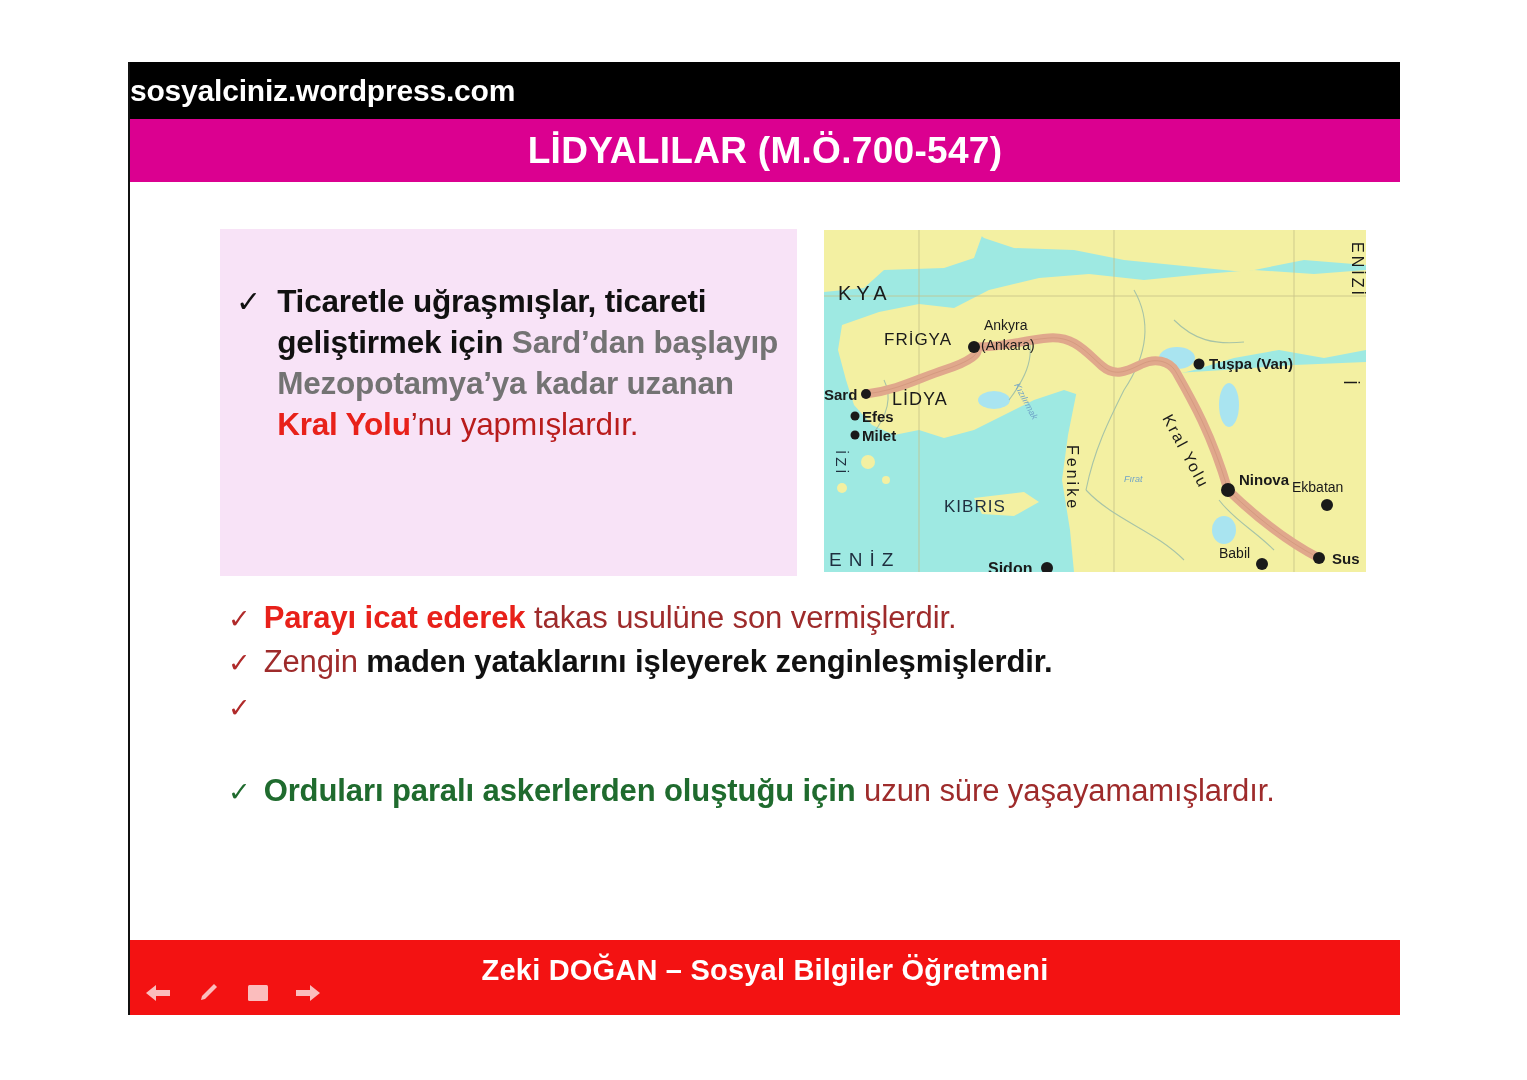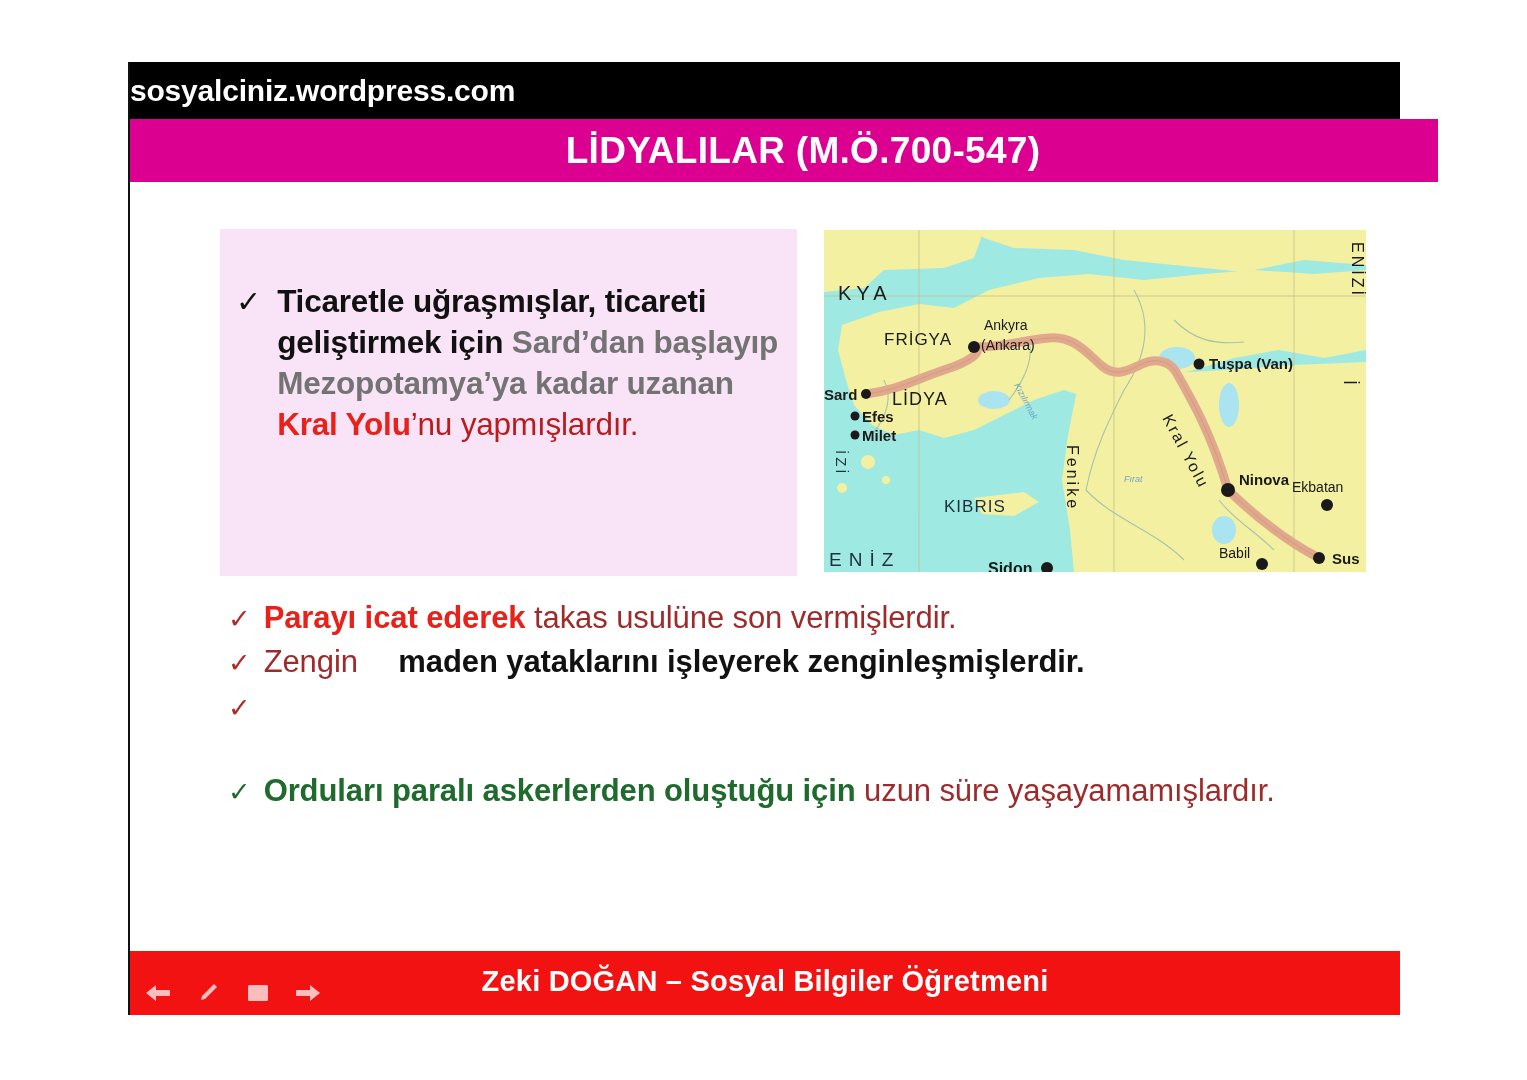--- a/index.html
+++ b/index.html
@@ -50,21 +50,20 @@
   .titlebar {
     position: absolute;
     left: 0;
     top: 57px;
     width: 100%;
     height: 63px;
     background: #DB0090;
     display: flex;
     align-items: center;
     justify-content: center;
-    padding-left: 38px;
   }
   .title-text {
     color: #ffffff;
     font-size: 37px;
     font-weight: bold;
     letter-spacing: 0.3px;
   }
 
   
   .body-area {
@@ -146,32 +145,32 @@
   }
   .chk-red { color: #B02A2A; }
   .chk-green { color: #1F6B2E; }
   .bullet-text {
     font-size: 31px;
     line-height: 1.37;
     color: #9E2B2B;
     letter-spacing: -0.1px;
   }
   .b-red-bold   { color: #E8211A; font-weight: bold; }
-  .b-black-bold { color: #111111; font-weight: bold; margin-left: 32px; }
+  .b-black-bold { color: #111111; font-weight: bold; }
   .b-green-bold { color: #1F6B2E; font-weight: bold; }
   .b-maroon     { color: #9E2B2B; font-weight: normal; }
   .gap-row { height: 46px; }
 
   
   .footer {
     position: absolute;
     left: 0;
     bottom: 0;
     width: 100%;
-    height: 64px;
+    height: 75px;
     background: #F31212;
   }
   .footer-text {
     position: absolute;
     left: 0;
     right: 0;
     top: 14px;
     text-align: center;
     color: #ffffff;
     font-size: 29px;

